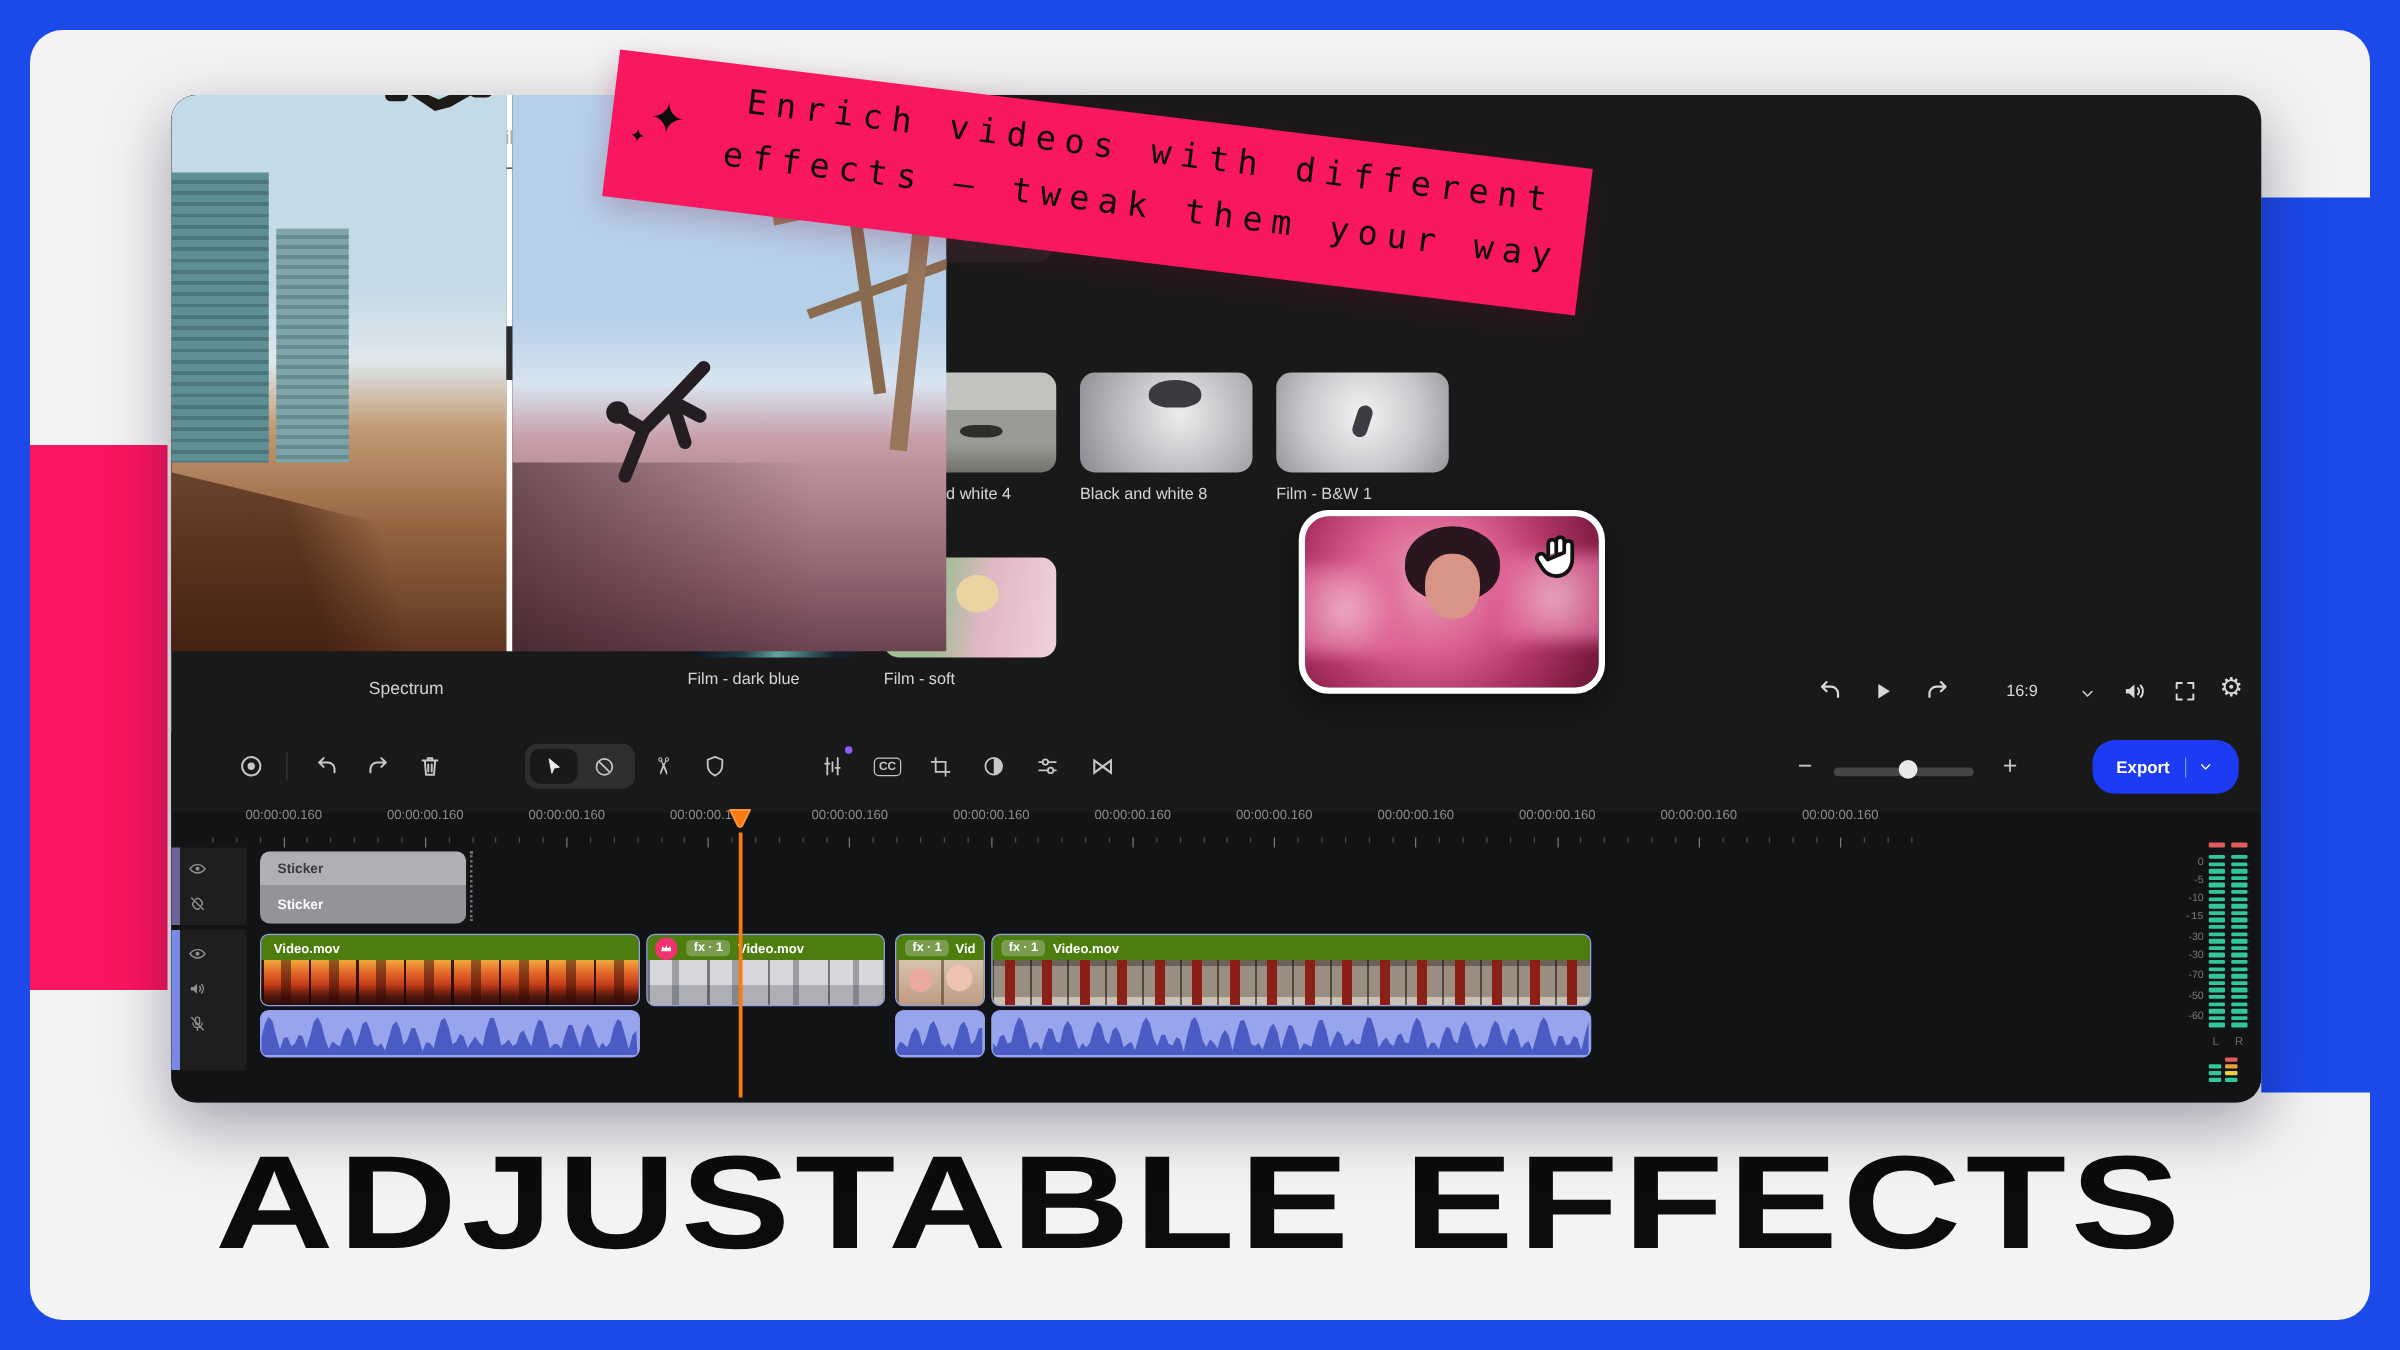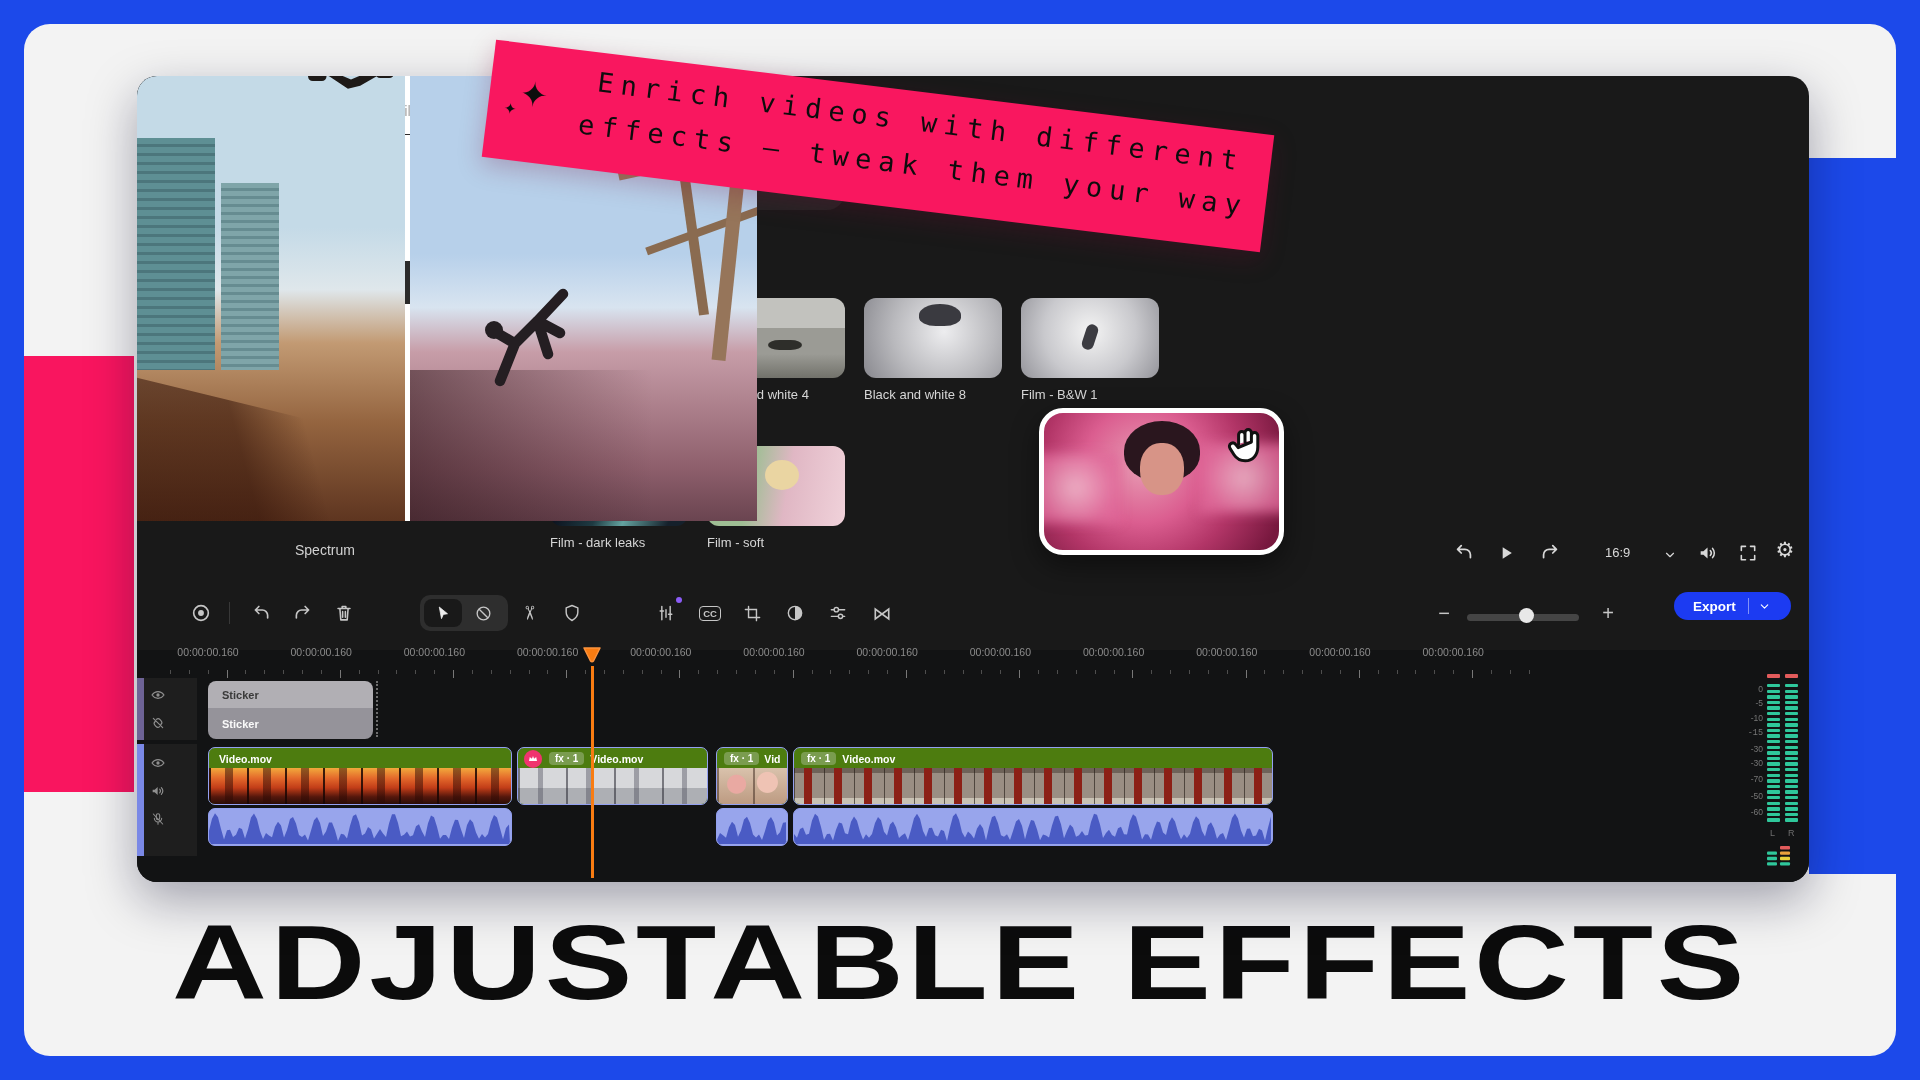--- a/index.html
+++ b/index.html
@@ -75,25 +75,25 @@
   
   .tl{left:0;top:510px;width:1672px;height:296px;background:#121314;}
   .tl-toolbar{position:absolute;left:0;top:0;width:100%;height:64px;background:#191919;}
   .tb-ico{position:absolute;width:30px;height:30px;top:12px;color:#C6C6C6;}
   .tb-group{position:absolute;left:283px;top:9px;width:88px;height:36px;background:#2E2E2E;border-radius:10px;}
   .tb-cursorcell{position:absolute;left:4px;top:4px;width:38px;height:28px;background:#191919;border-radius:8px;display:flex;align-items:center;justify-content:center;color:#EDEDED;}
   .pdot{position:absolute;width:6px;height:6px;border-radius:50%;background:#8B5CF6;}
   .ccbox{font-size:9.5px;font-weight:bold;border:1.6px solid #C6C6C6;border-radius:4px;padding:1px 3px;}
   .zoom-track{position:absolute;left:1330px;top:28px;width:112px;height:7px;border-radius:4px;background:#454545;}
   .zoom-knob{position:absolute;left:1382px;top:22px;width:15px;height:15px;border-radius:50%;background:#E8E8E8;}
-  .export{position:absolute;left:1537px;top:6px;width:117px;height:28px;background:#1C3BF2;border-radius:18px;display:flex;align-items:center;color:#FFF;}
+  .export{position:absolute;left:1537px;top:6px;width:117px;height:43px;background:#1C3BF2;border-radius:18px;display:flex;align-items:center;color:#FFF;}
   .export .lab{font-weight:bold;font-size:13.5px;margin-left:19px;}
   .export .dv{width:1px;height:16px;background:rgba(255,255,255,.45);margin:0 9px 0 12px;}
   
-  .ruler-lab{position:absolute;top:0;transform:translateX(-50%);font-size:10.5px;color:#8C8C8C;white-space:nowrap;}
+  .ruler-lab{position:absolute;top:0;transform:translateX(-50%);font-size:10.5px;color:#8C8C8C;white-space:nowrap;margin-left:19px;}
   .tick{position:absolute;width:1px;background:#4E4E4E;}
   
   .strip{position:absolute;left:0;width:7px;}
   .thead{position:absolute;left:7px;width:53px;background:#1E1E1E;}
   .hico{position:absolute;width:18px;height:18px;color:#8F8F8F;}
   .sclip{position:absolute;left:71px;top:95px;width:165px;height:58px;border-radius:8px;overflow:hidden;}
   .sclip .r1{height:27px;background:#B1AFB4;color:#3A3A3A;font-size:11px;font-weight:bold;display:flex;align-items:center;padding-left:14px;}
   .sclip .r2{height:31px;background:#95939A;color:#FAFAFA;font-size:11px;font-weight:bold;display:flex;align-items:center;padding-left:14px;}
   .sdash{position:absolute;left:239px;top:95px;height:56px;border-left:2px dotted #6E6E6E;}
   .vclip{position:absolute;top:161px;height:58px;background:#4d7c0f;border:1.5px solid #93A0F0;border-radius:7px;box-sizing:border-box;overflow:hidden;}
@@ -311,21 +311,21 @@
         <div>
             <div class="thumb t-bw8"></div>
             <div class="ename">Black and white 8</div>
           </div>
         <div>
             <div class="thumb t-fbw"></div>
             <div class="ename">Film - B&amp;W 1</div>
           </div>
         <div>
             <div class="thumb t-fdb"></div>
-            <div class="ename">Film - dark leaks</div>
+            <div class="ename">Film - dark blue</div>
           </div>
         <div>
             <div class="thumb t-fso"></div>
             <div class="ename">Film - soft</div>
           </div>
       </div>
     </section>
 
     <section class="preview">
       <div class="vidL">

